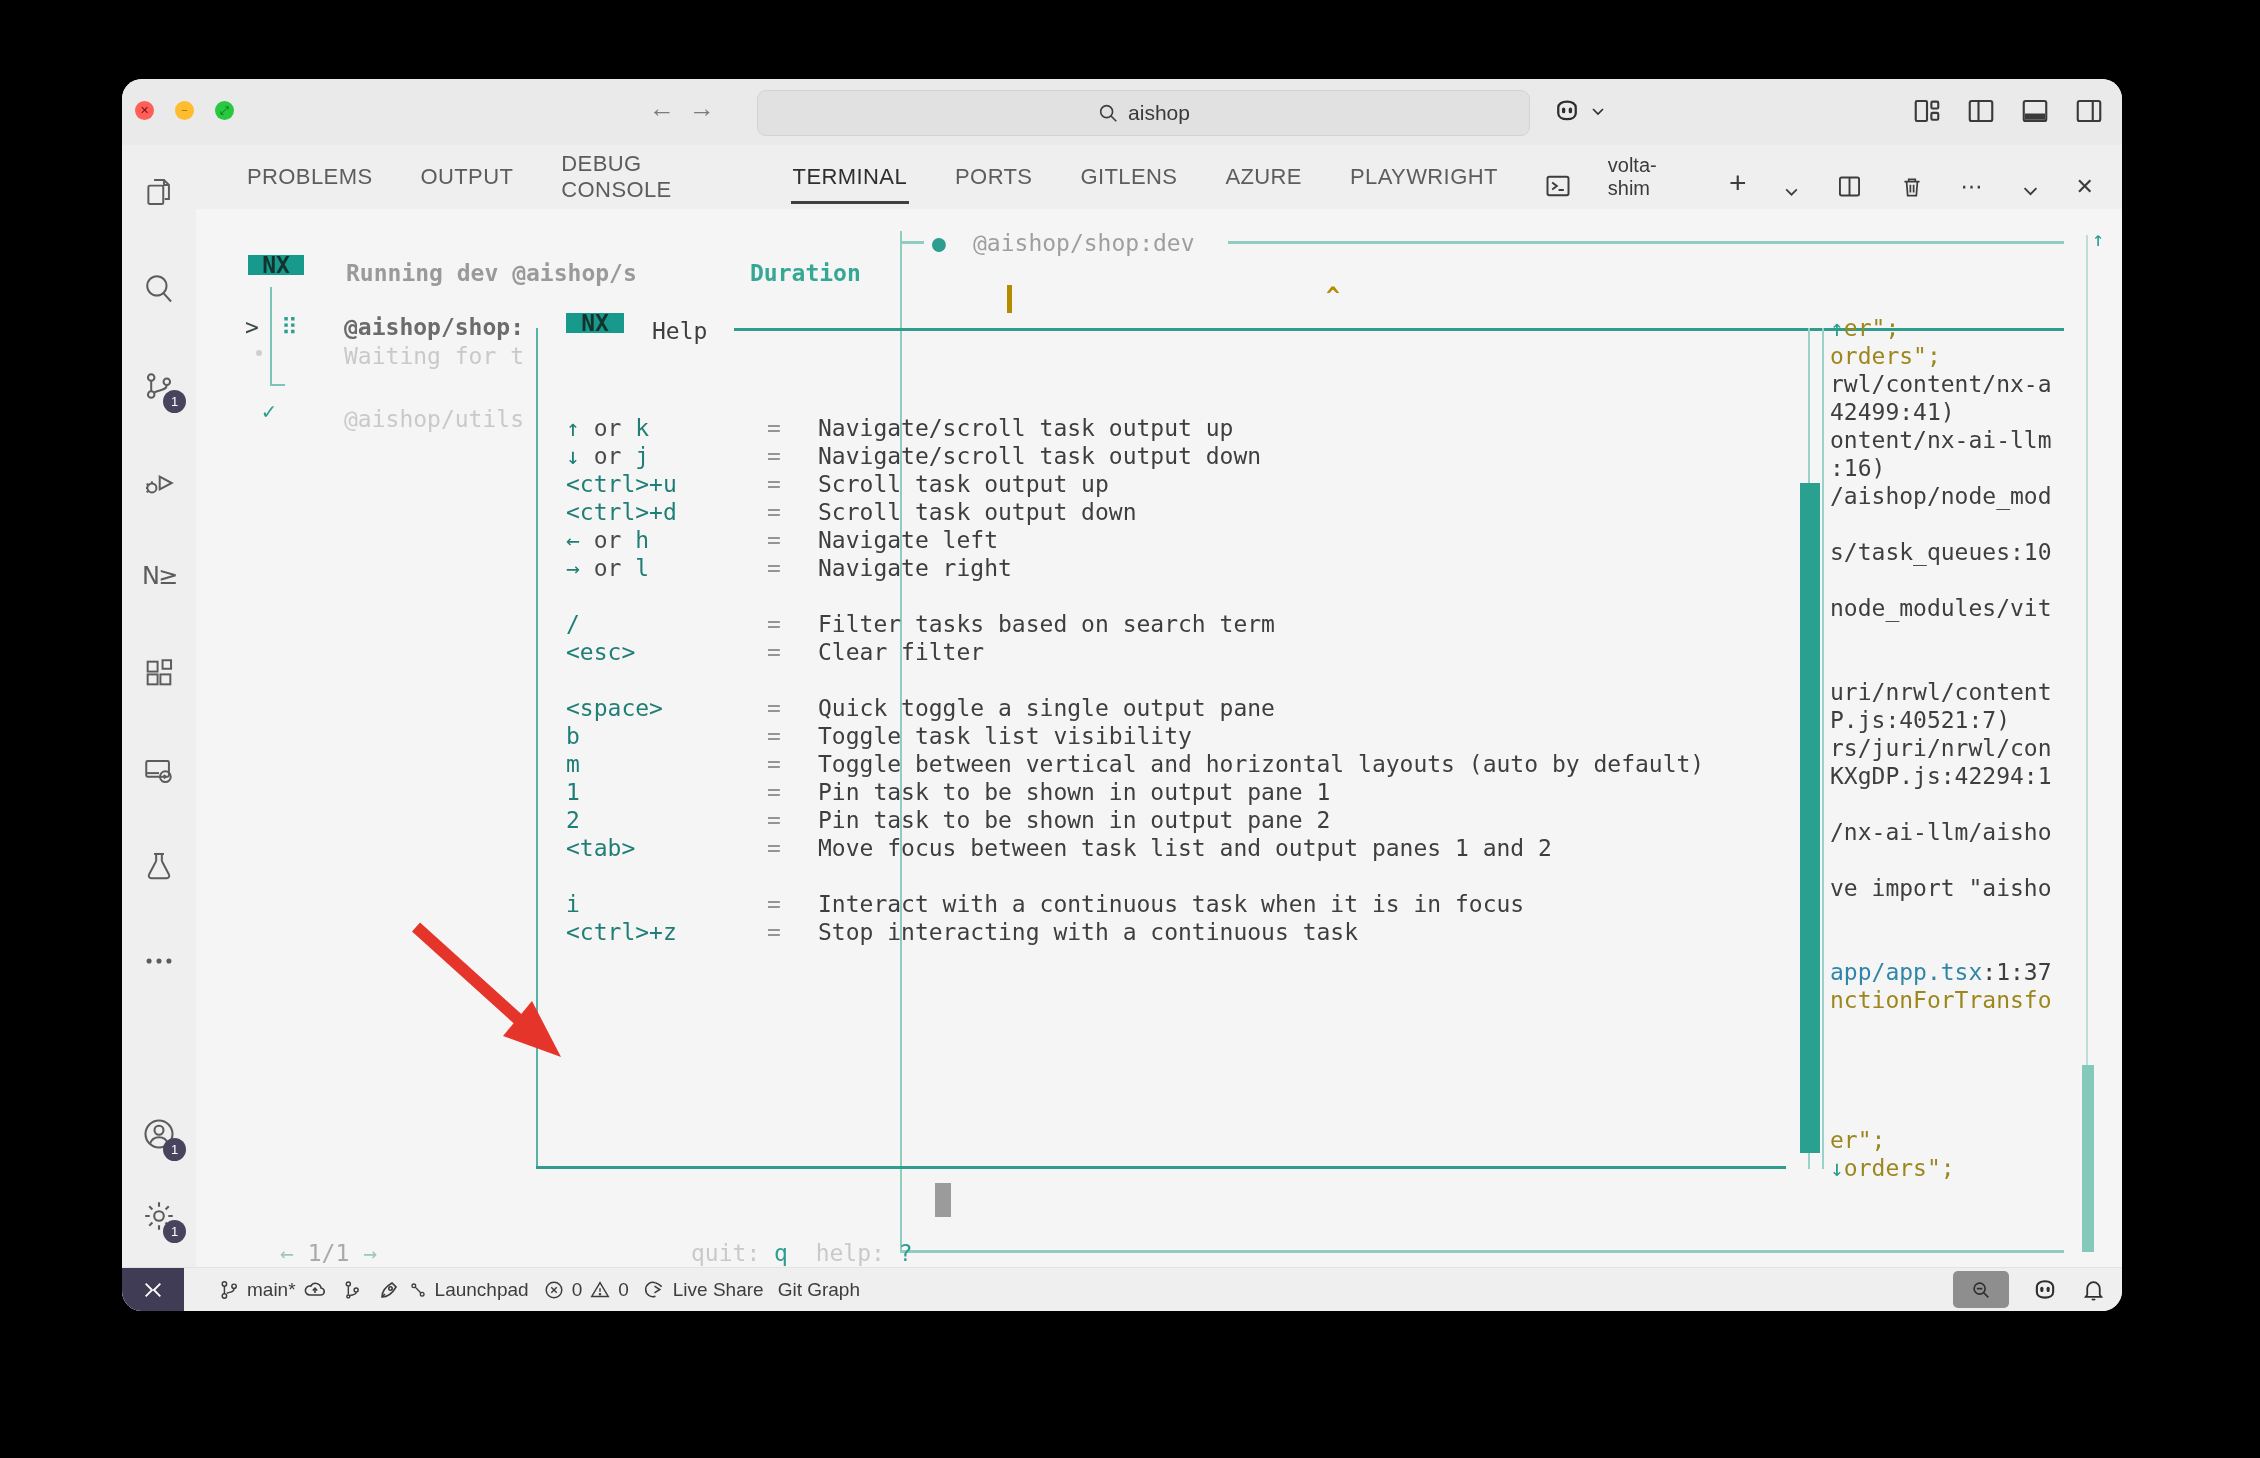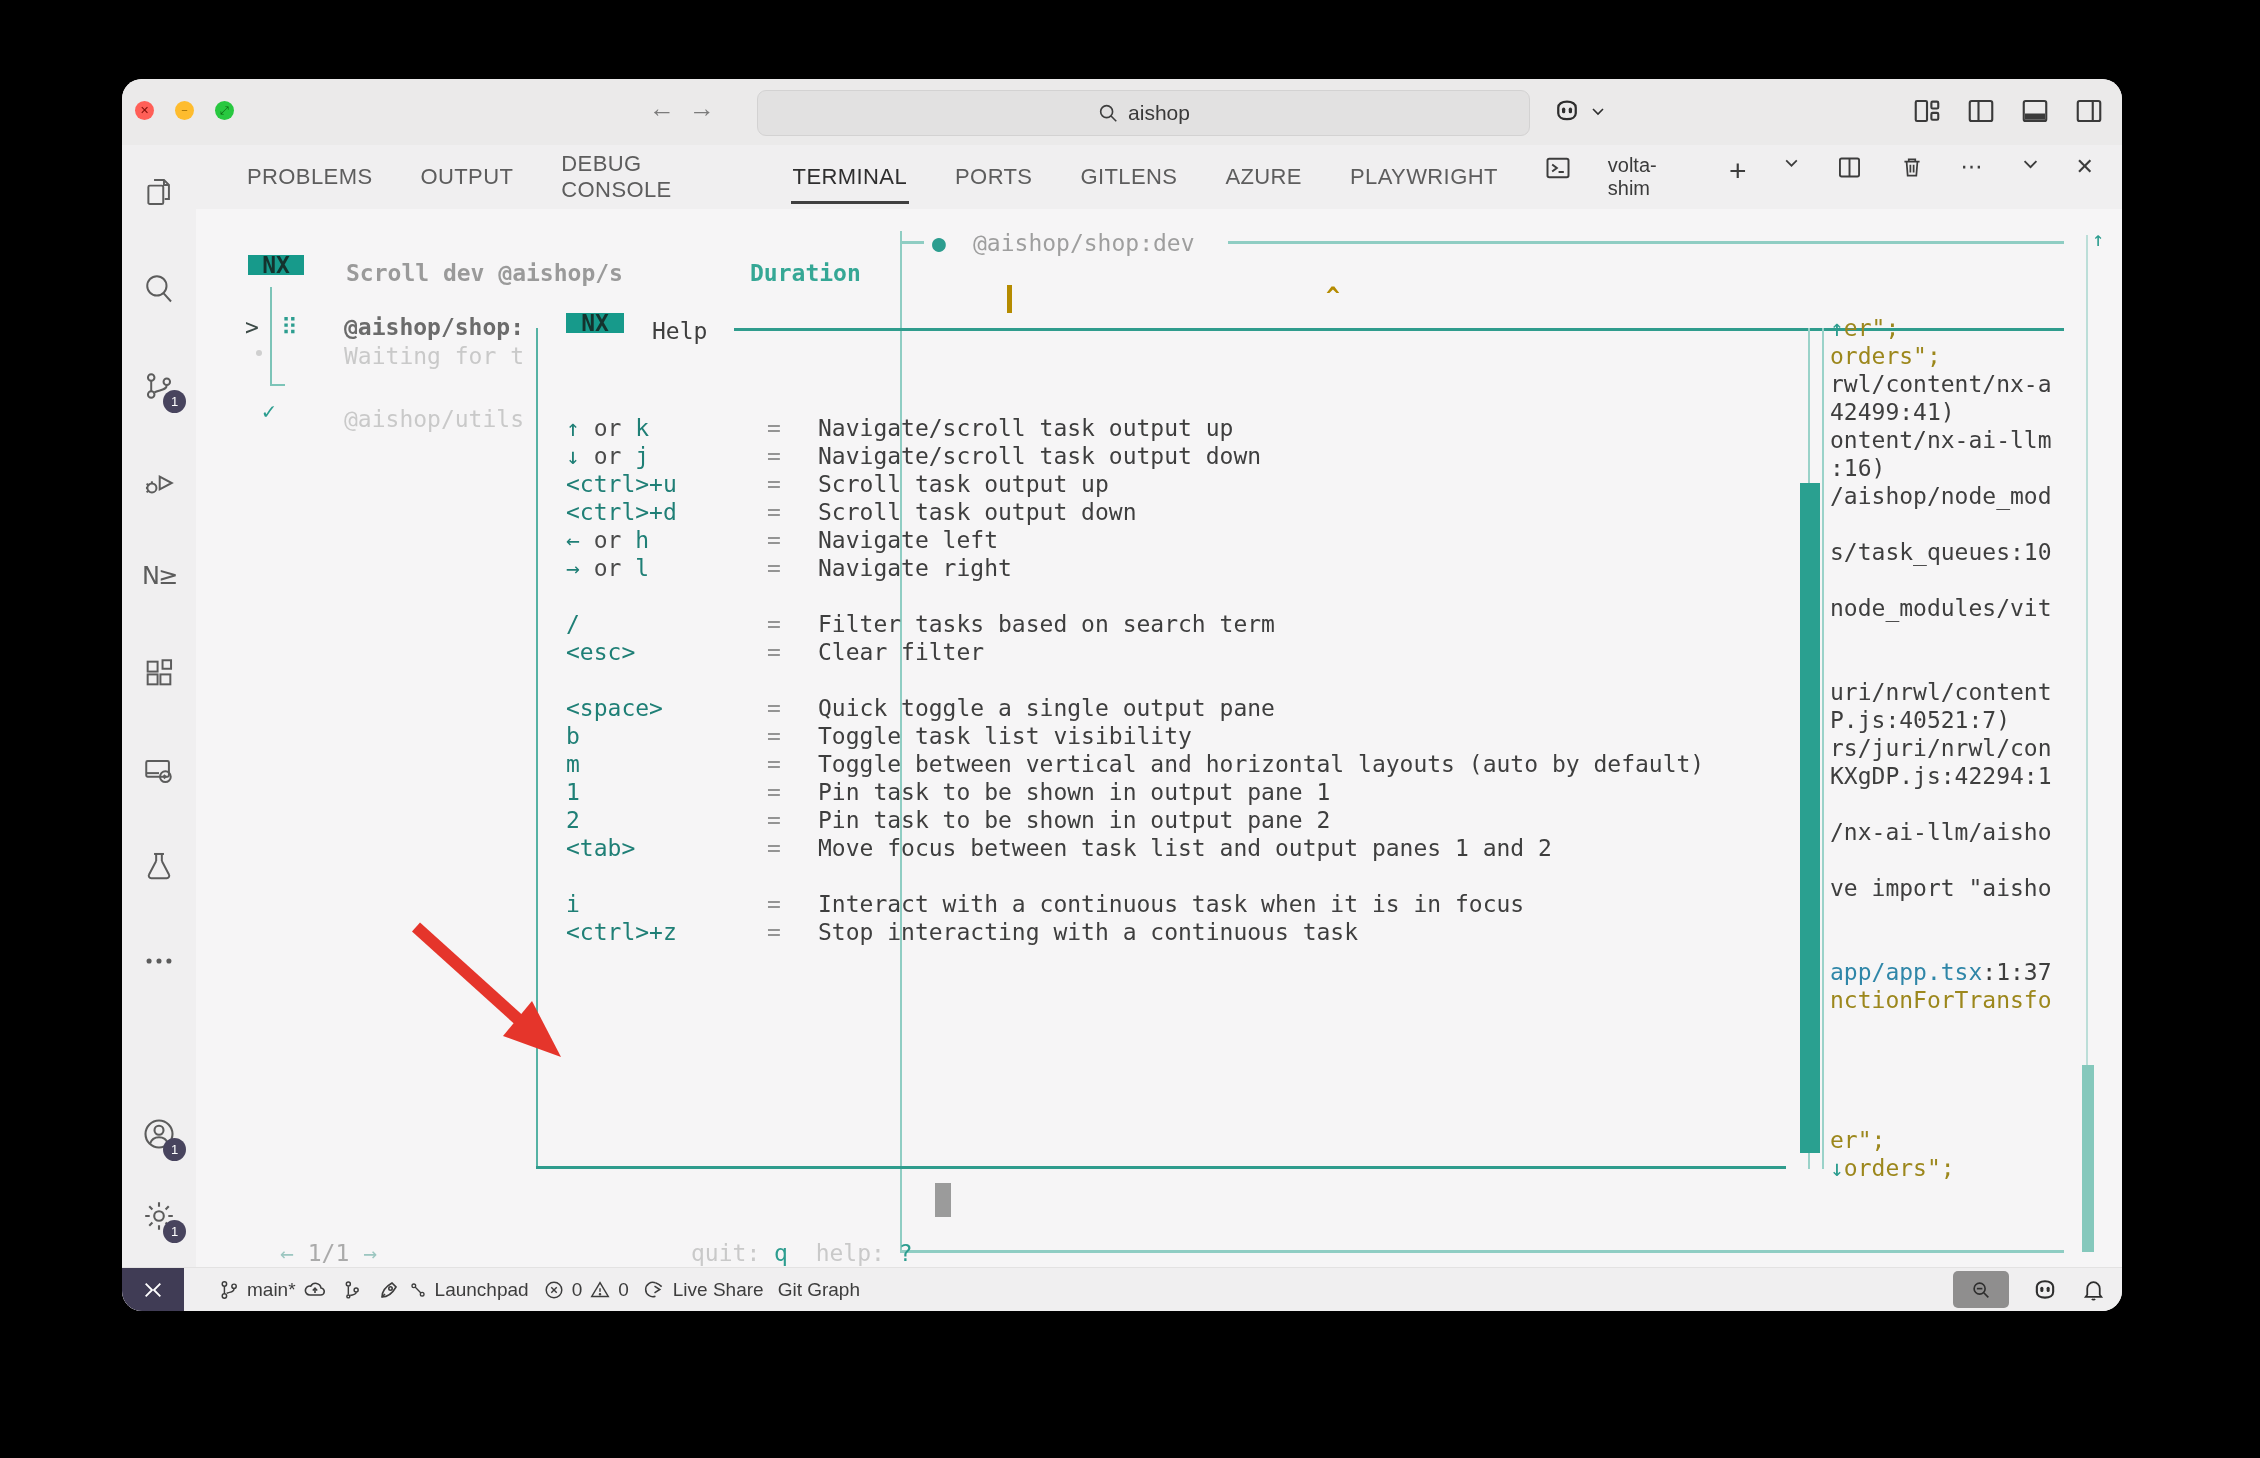--- a/index.html
+++ b/index.html
@@ -23,21 +23,21 @@
   #activitybar{position:absolute;left:0;top:66px;width:74px;bottom:43px;background:#f0eff0;}
   .ab-icon{position:absolute;left:0;width:74px;height:58px;display:flex;align-items:center;justify-content:center;color:#5c5c5c;}
   .ab-icon svg{display:block;}
   .ab-badge{position:absolute;right:10px;bottom:2px;min-width:23px;height:23px;border-radius:12px;background:#48445e;color:#fff;font-size:13px;display:flex;align-items:center;justify-content:center;font-family:"Liberation Sans",sans-serif;}
   .nx-letters{font-family:"DejaVu Sans",sans-serif;font-size:24px;color:#5c5c5c;letter-spacing:-2px;}
   
   #panelheader{position:absolute;left:74px;top:66px;right:0;height:64px;display:flex;align-items:center;}
   #tabs{display:flex;align-items:center;padding-left:49px;}
   .tab{font-size:22px;letter-spacing:.4px;color:#5d5d5d;margin-right:44px;padding:14px 2px;cursor:default;}
   .tab.active{color:#2e2e2e;border-bottom:3px solid #3f3f3f;padding-bottom:11px;}
-  #panel-actions{margin-left:auto;display:flex;align-items:flex-start;gap:36px;padding-right:28px;color:#3d3d3d;}
+  #panel-actions{margin-left:auto;display:flex;align-items:flex-end;gap:36px;padding-right:28px;color:#3d3d3d;}
   #terminal-name{font-size:20px;color:#3b3b3b;}
   .pa-icon{display:flex;align-items:center;color:#3d3d3d;}
   .pa-glyph{font-size:22px;color:#3d3d3d;}
   
   #terminal{position:absolute;left:74px;top:130px;width:1926px;height:1059px;background:#f6f5f6;font-family:"DejaVu Sans Mono",monospace;font-size:23px;line-height:28px;overflow:hidden;}
   #terminal .t{position:absolute;white-space:pre;}
   .nx-badge{position:absolute;width:56px;height:20px;background:#179a8b;color:#14332e;font-weight:bold;display:flex;align-items:center;justify-content:center;font-size:23px;}
   .c-title{color:#9a9a9a;font-weight:bold;}
   .c-duration{color:#35a795;font-weight:bold;}
   .c-tasklabel{color:#6b6b6b;font-weight:bold;}
@@ -261,21 +261,21 @@
             <polyline points="3,6 8,11 13,6"></polyline>
           </svg>
       </span>
       <span class="pa-glyph">✕</span>
     </div>
   </div>
 
   <div id="terminal">
 
     <div class="nx-badge" style="left:52px;top:46px;">NX</div>
-    <div class="t c-title" style="left:150px;top:50px;">Scroll dev @aishop/s</div>
+    <div class="t c-title" style="left:150px;top:50px;">Running dev @aishop/s</div>
     <div class="t c-duration" style="left:554px;top:50px;">Duration</div>
 
     <div class="t" style="left:49px;top:104px;color:#3c4a47;">&gt;</div>
     <div class="t c-teal" style="left:85px;top:104px;">⠿</div>
     <div class="t c-tasklabel" style="left:148px;top:104px;">@aishop/shop:</div>
     <div class="t c-dim" style="left:148px;top:133px;">Waiting for t</div>
     <div class="abs" style="left:60px;top:141px;width:6px;height:6px;border-radius:50%;background:#cfcfcf;"></div>
     <div class="abs" style="left:74px;top:78px;width:13px;height:97px;border-left:2px solid #7cc4b8;border-bottom:2px solid #7cc4b8;"></div>
     <div class="t c-teal" style="left:66px;top:188px;">✓</div>
     <div class="t c-dim" style="left:148px;top:196px;">@aishop/utils</div>

